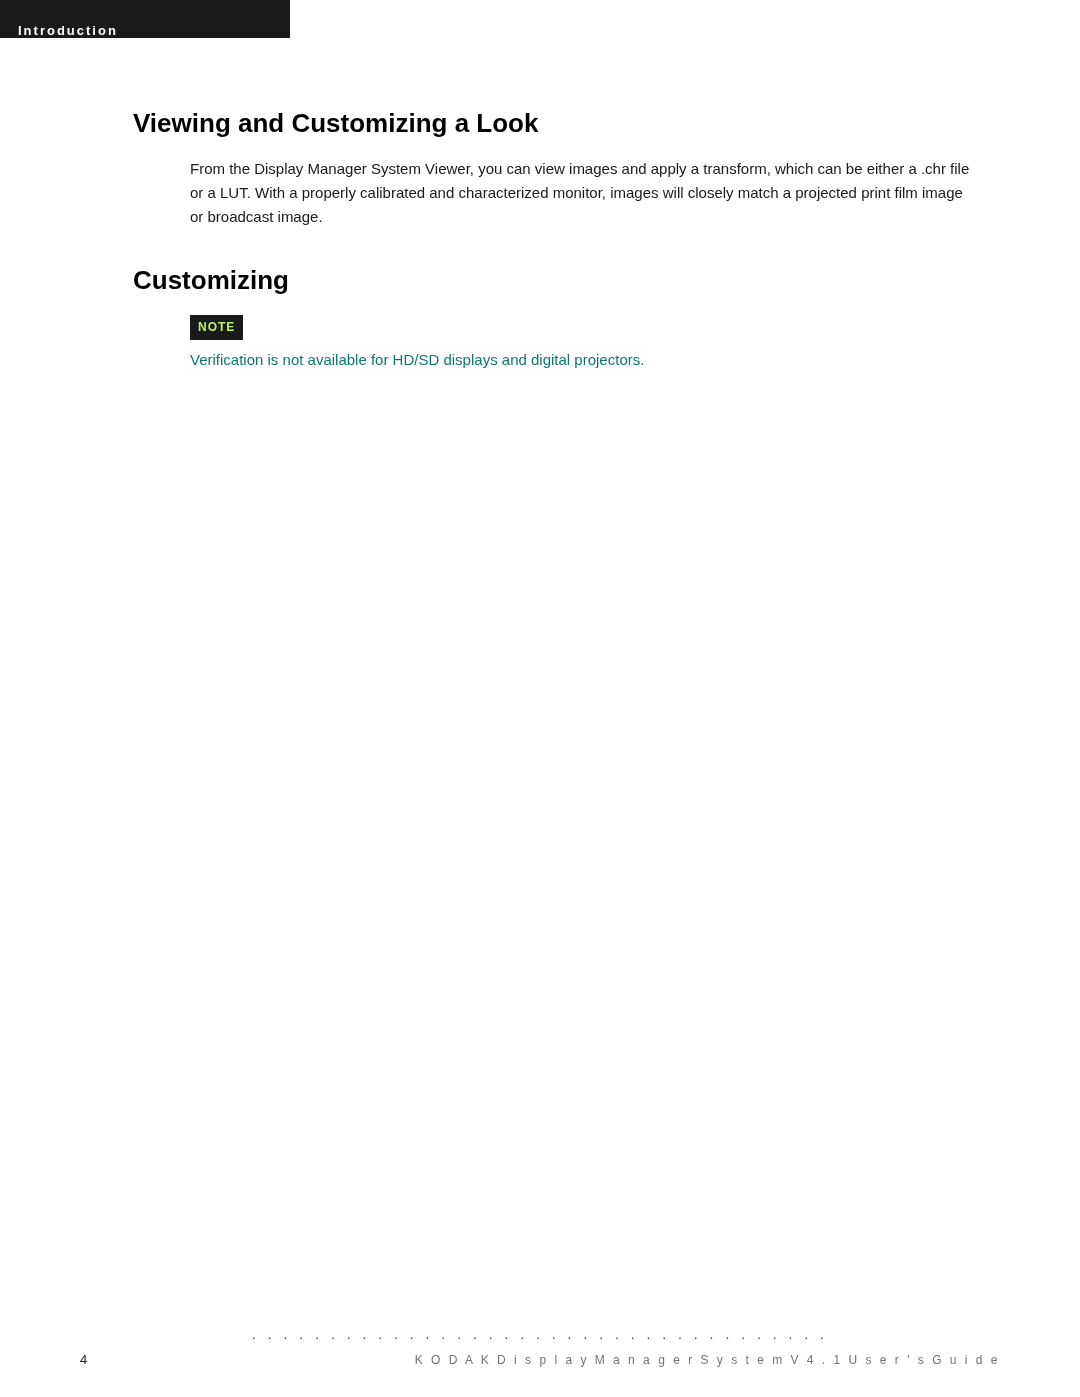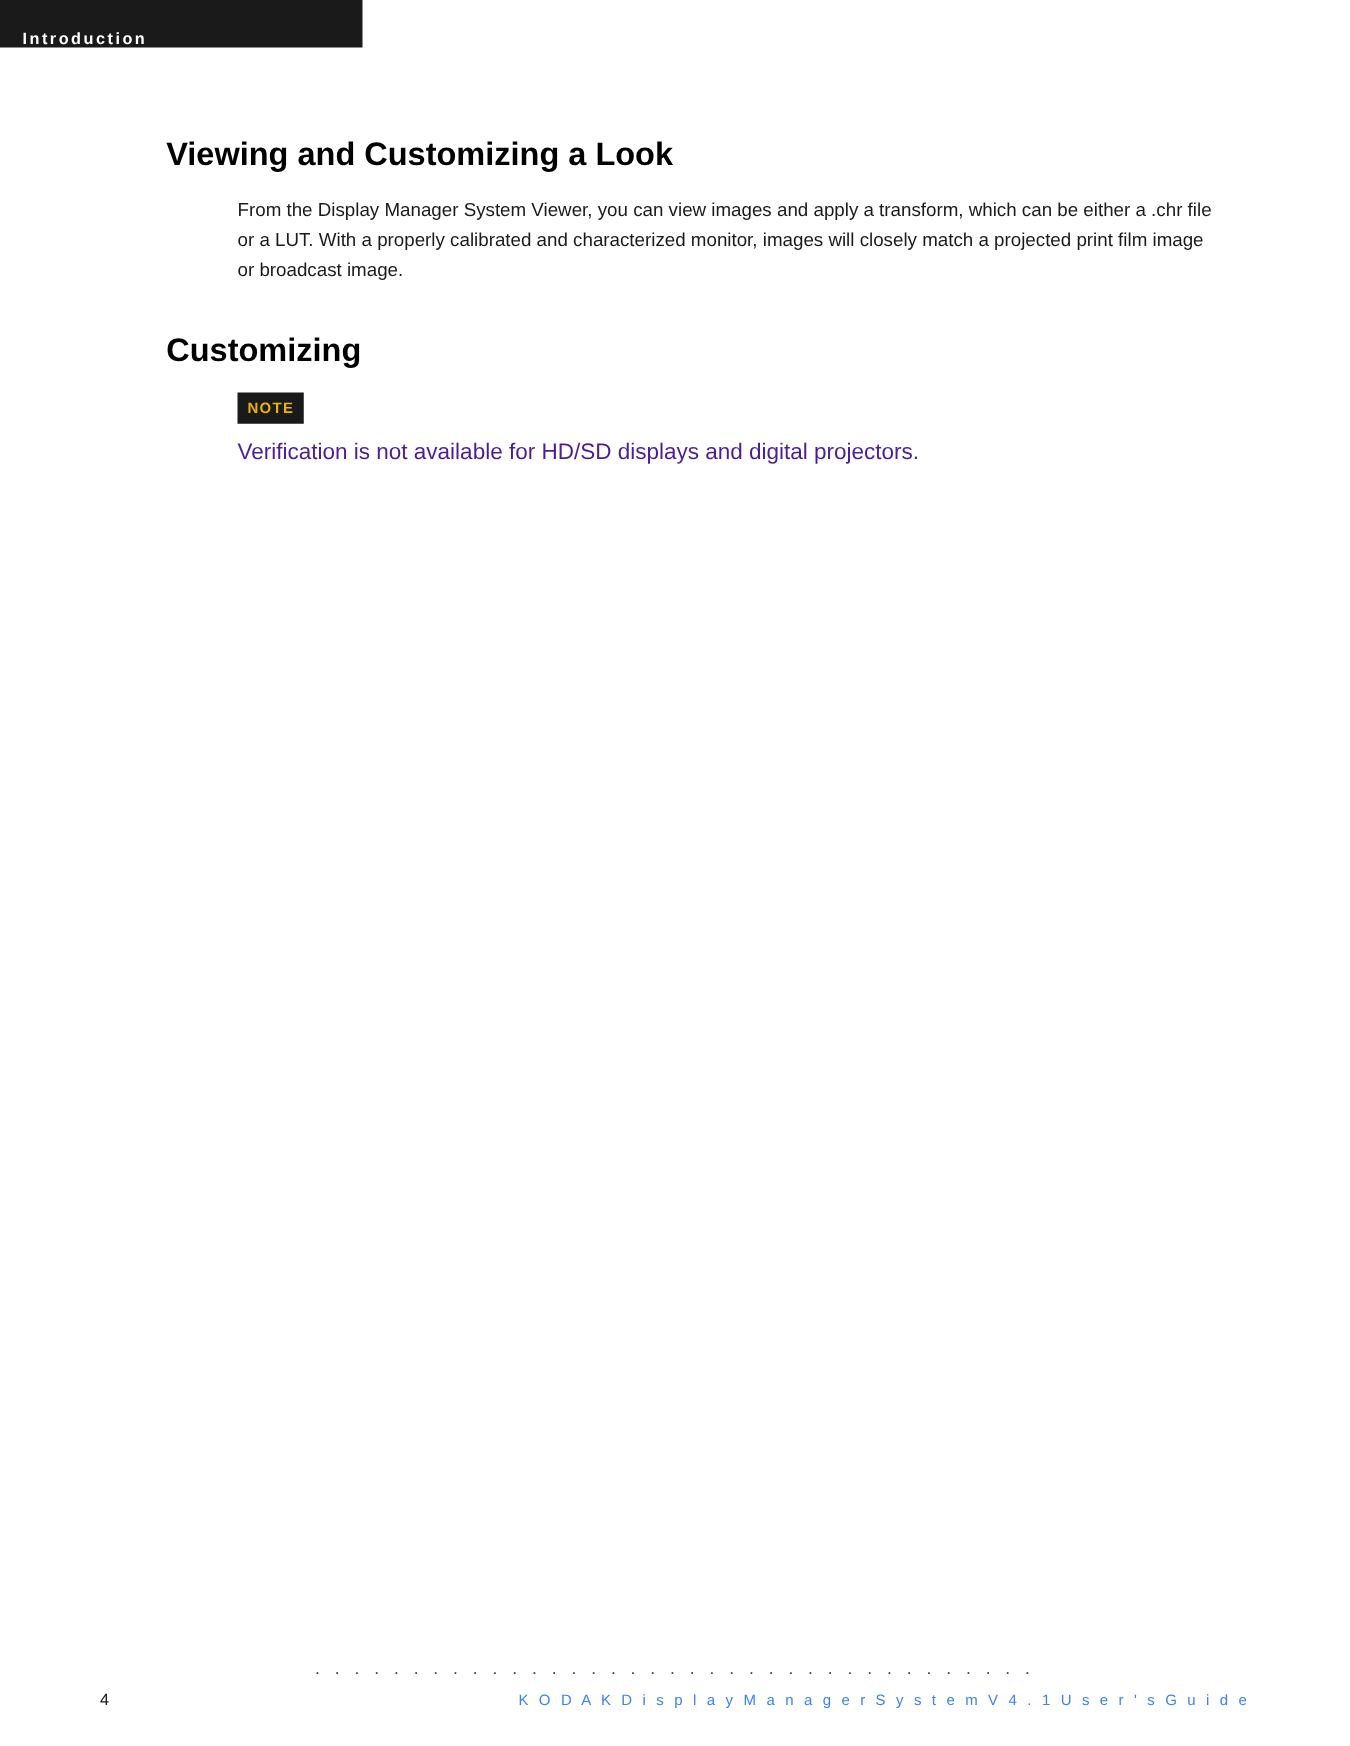--- a/index.html
+++ b/index.html
@@ -53,32 +53,32 @@
     .section-body {
       margin-left: 90px;
       font-size: 15px;
       line-height: 1.6;
       color: #1a1a1a;
     }
 
     .note-box {
       display: inline-block;
       background: #1a1a1a;
-      color: #eab308;
+      color: #bef264;
       font-size: 12px;
       font-weight: bold;
       padding: 3px 8px;
       margin-bottom: 8px;
       letter-spacing: 1px;
     }
 
     .note-text {
-      font-size: 18px;
+      font-size: 15px;
       line-height: 1.6;
-      color: #4c1d95;
+      color: #0f766e;
     }
 
     .footer-area {
       position: absolute;
       bottom: 30px;
       left: 0;
       right: 0;
       width: 100%;
     }
 
@@ -103,21 +103,21 @@
     .footer-page-num {
       font-size: 13px;
       font-weight: normal;
       color: #1a1a1a;
       letter-spacing: 1px;
     }
 
     .footer-guide-title {
       font-size: 12px;
       letter-spacing: 2.5px;
-      color: #3b82f6;
+      color: #737373;
     }
 
     .note-container {
       margin-top: 16px;
     }
   </style>
 </head>
 <body>
 
 <div class="header-bar">

